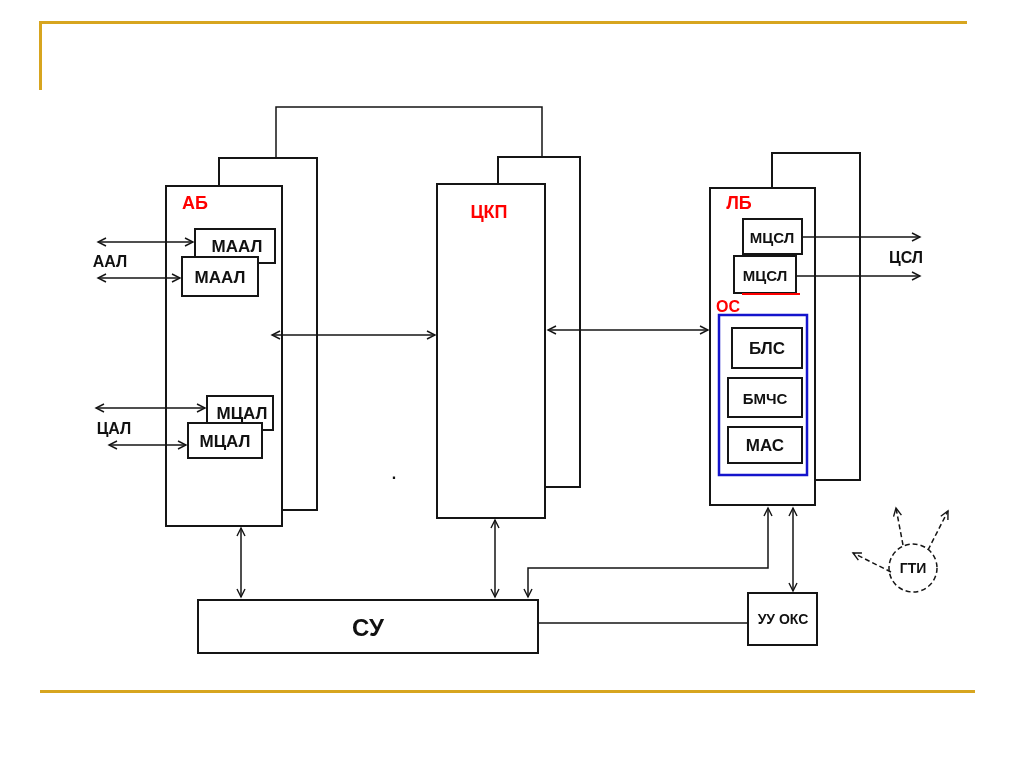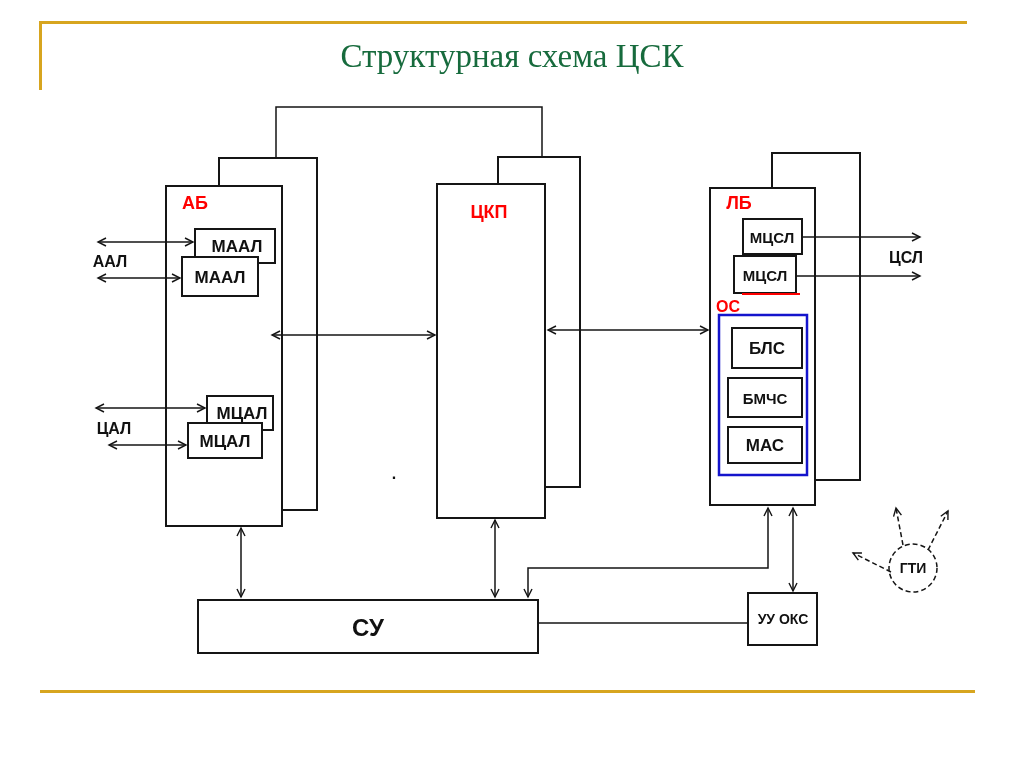--- a/index.html
+++ b/index.html
@@ -27,21 +27,20 @@
   .t18 { font-size:18px; } .t17 { font-size:17px; } .t16 { font-size:16px; }
   .t15 { font-size:15px; } .t14 { font-size:14px; } .t24 { font-size:24px; }
 </style>
 </head>
 <body>
 
 <div class="slide">
   <div class="frame-top"></div>
   <div class="frame-left"></div>
   <div class="frame-bottom"></div>
-  <div class="slide-title">Структурная схема ЦСК</div>
 
   <svg class="diagram" width="1024" height="767" viewBox="0 0 1024 767">
     <defs>
       <marker id="ah" markerUnits="userSpaceOnUse" markerWidth="14" markerHeight="14" refX="9" refY="5" orient="auto-start-reverse">
         <path d="M1,1 L9,5 L1,9" fill="none" stroke="#151515" stroke-width="1.4"></path>
       </marker>
     </defs>
 
     <rect class="box" x="219" y="158" width="98" height="352"></rect>
     <rect class="box" x="498" y="157" width="82" height="330"></rect>

